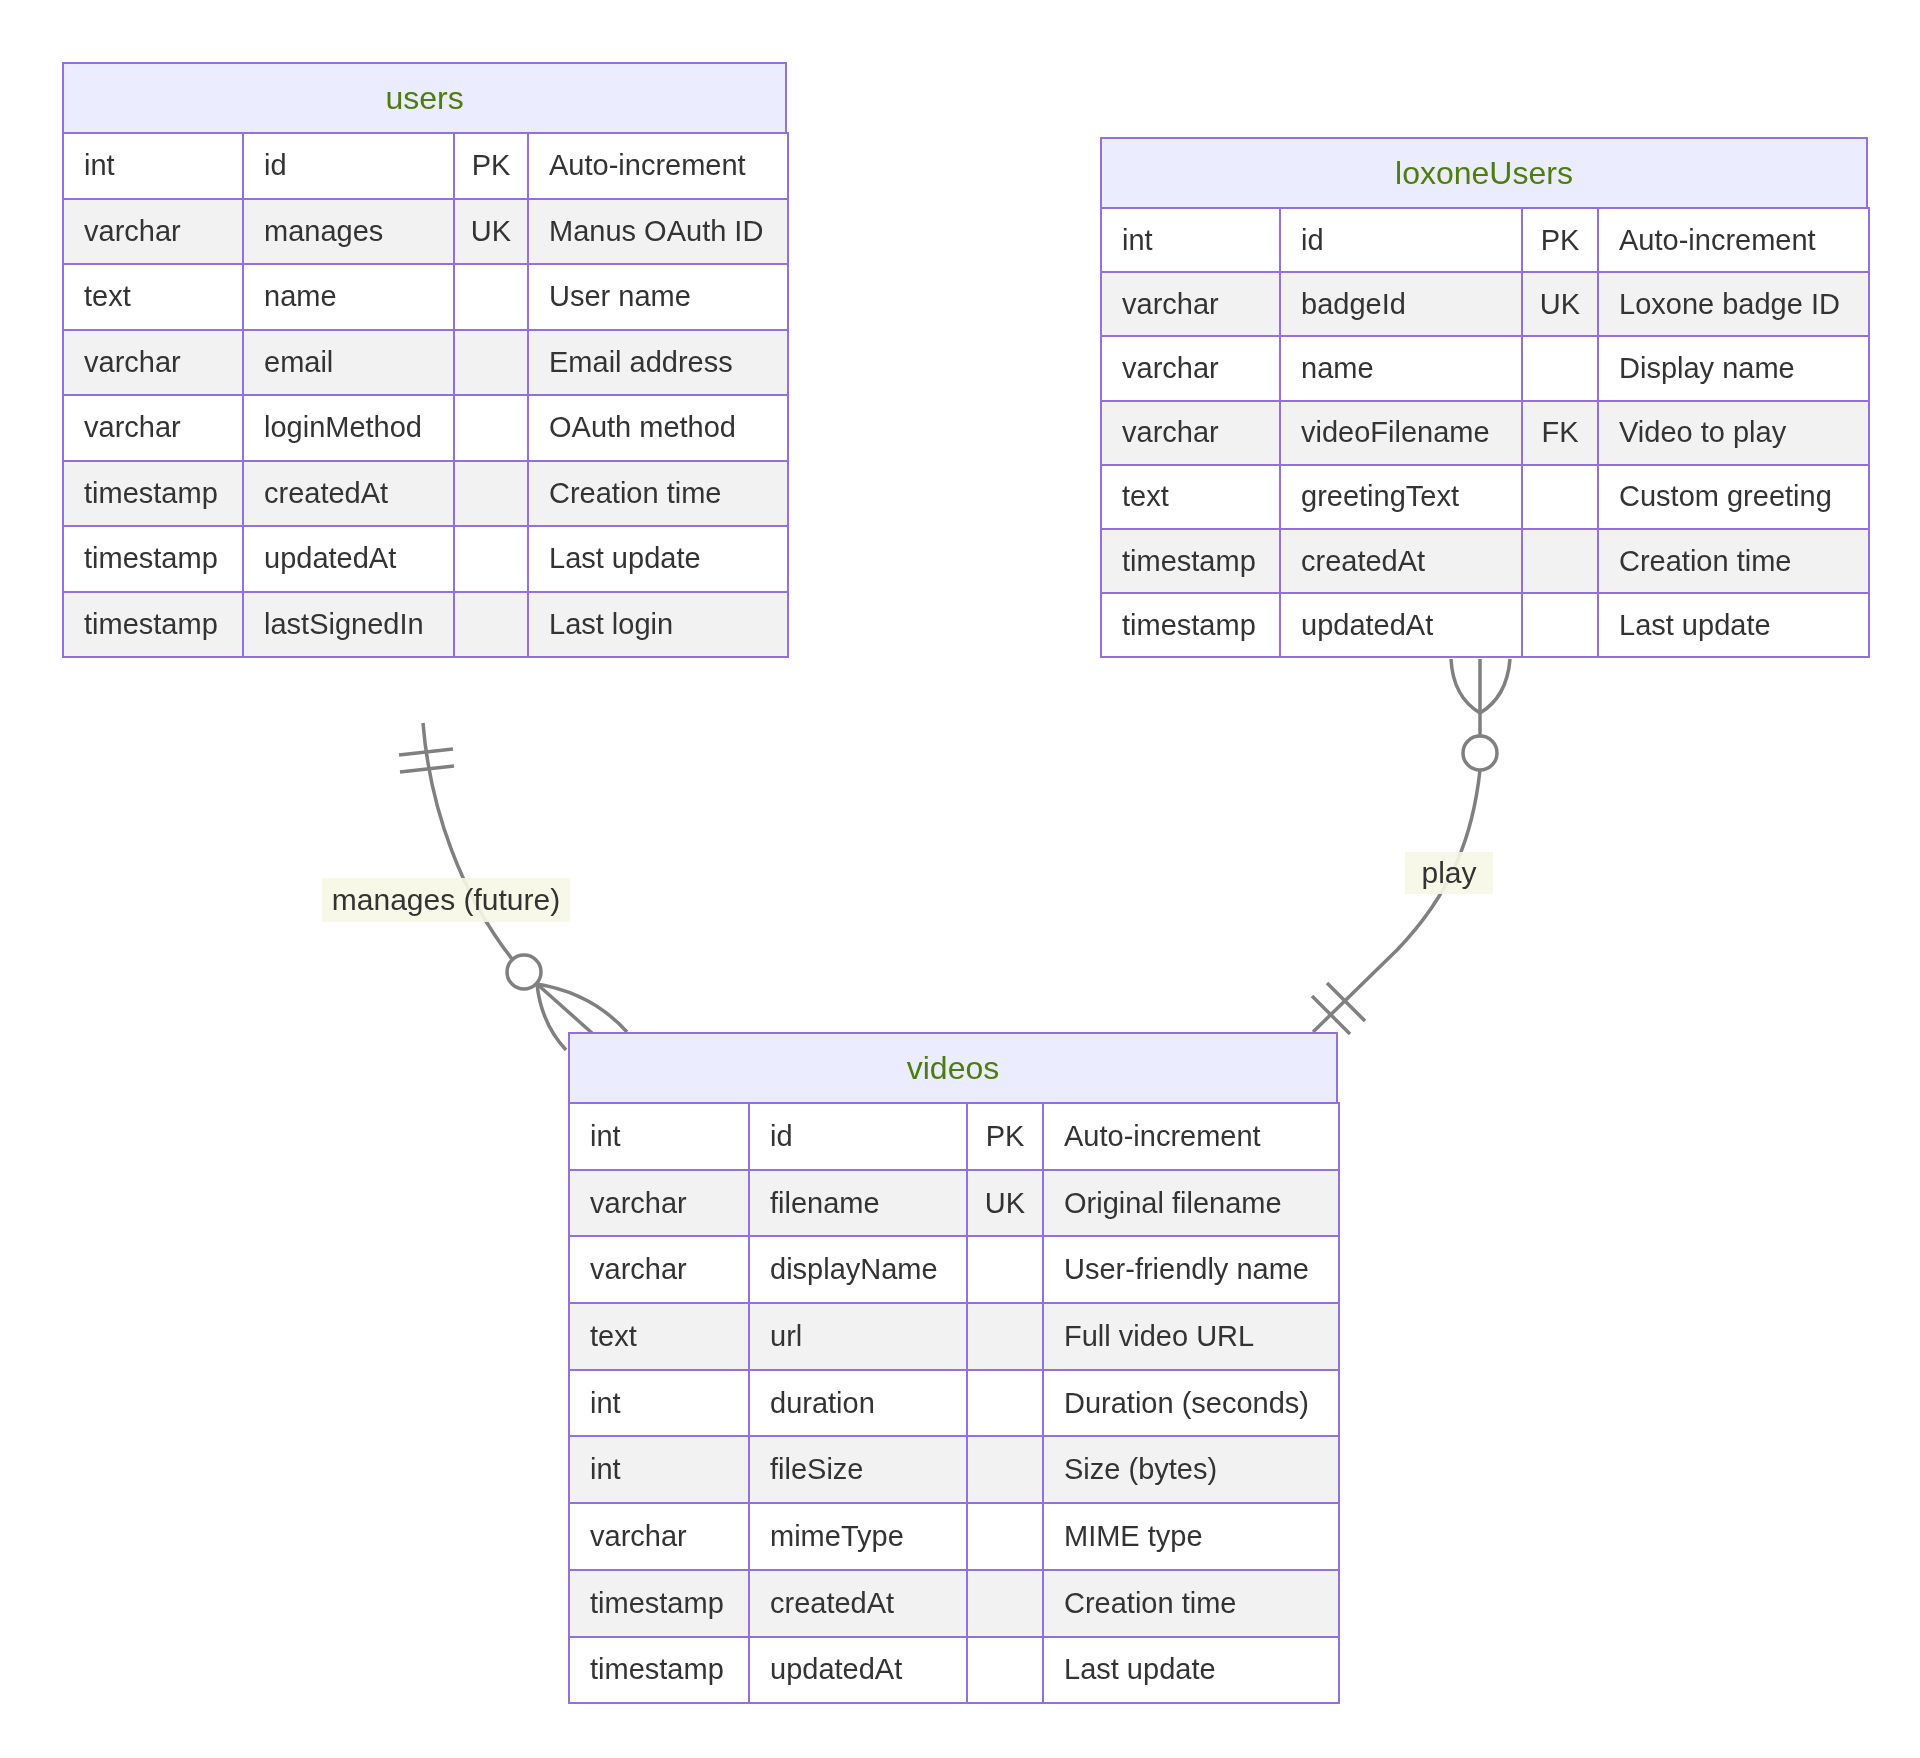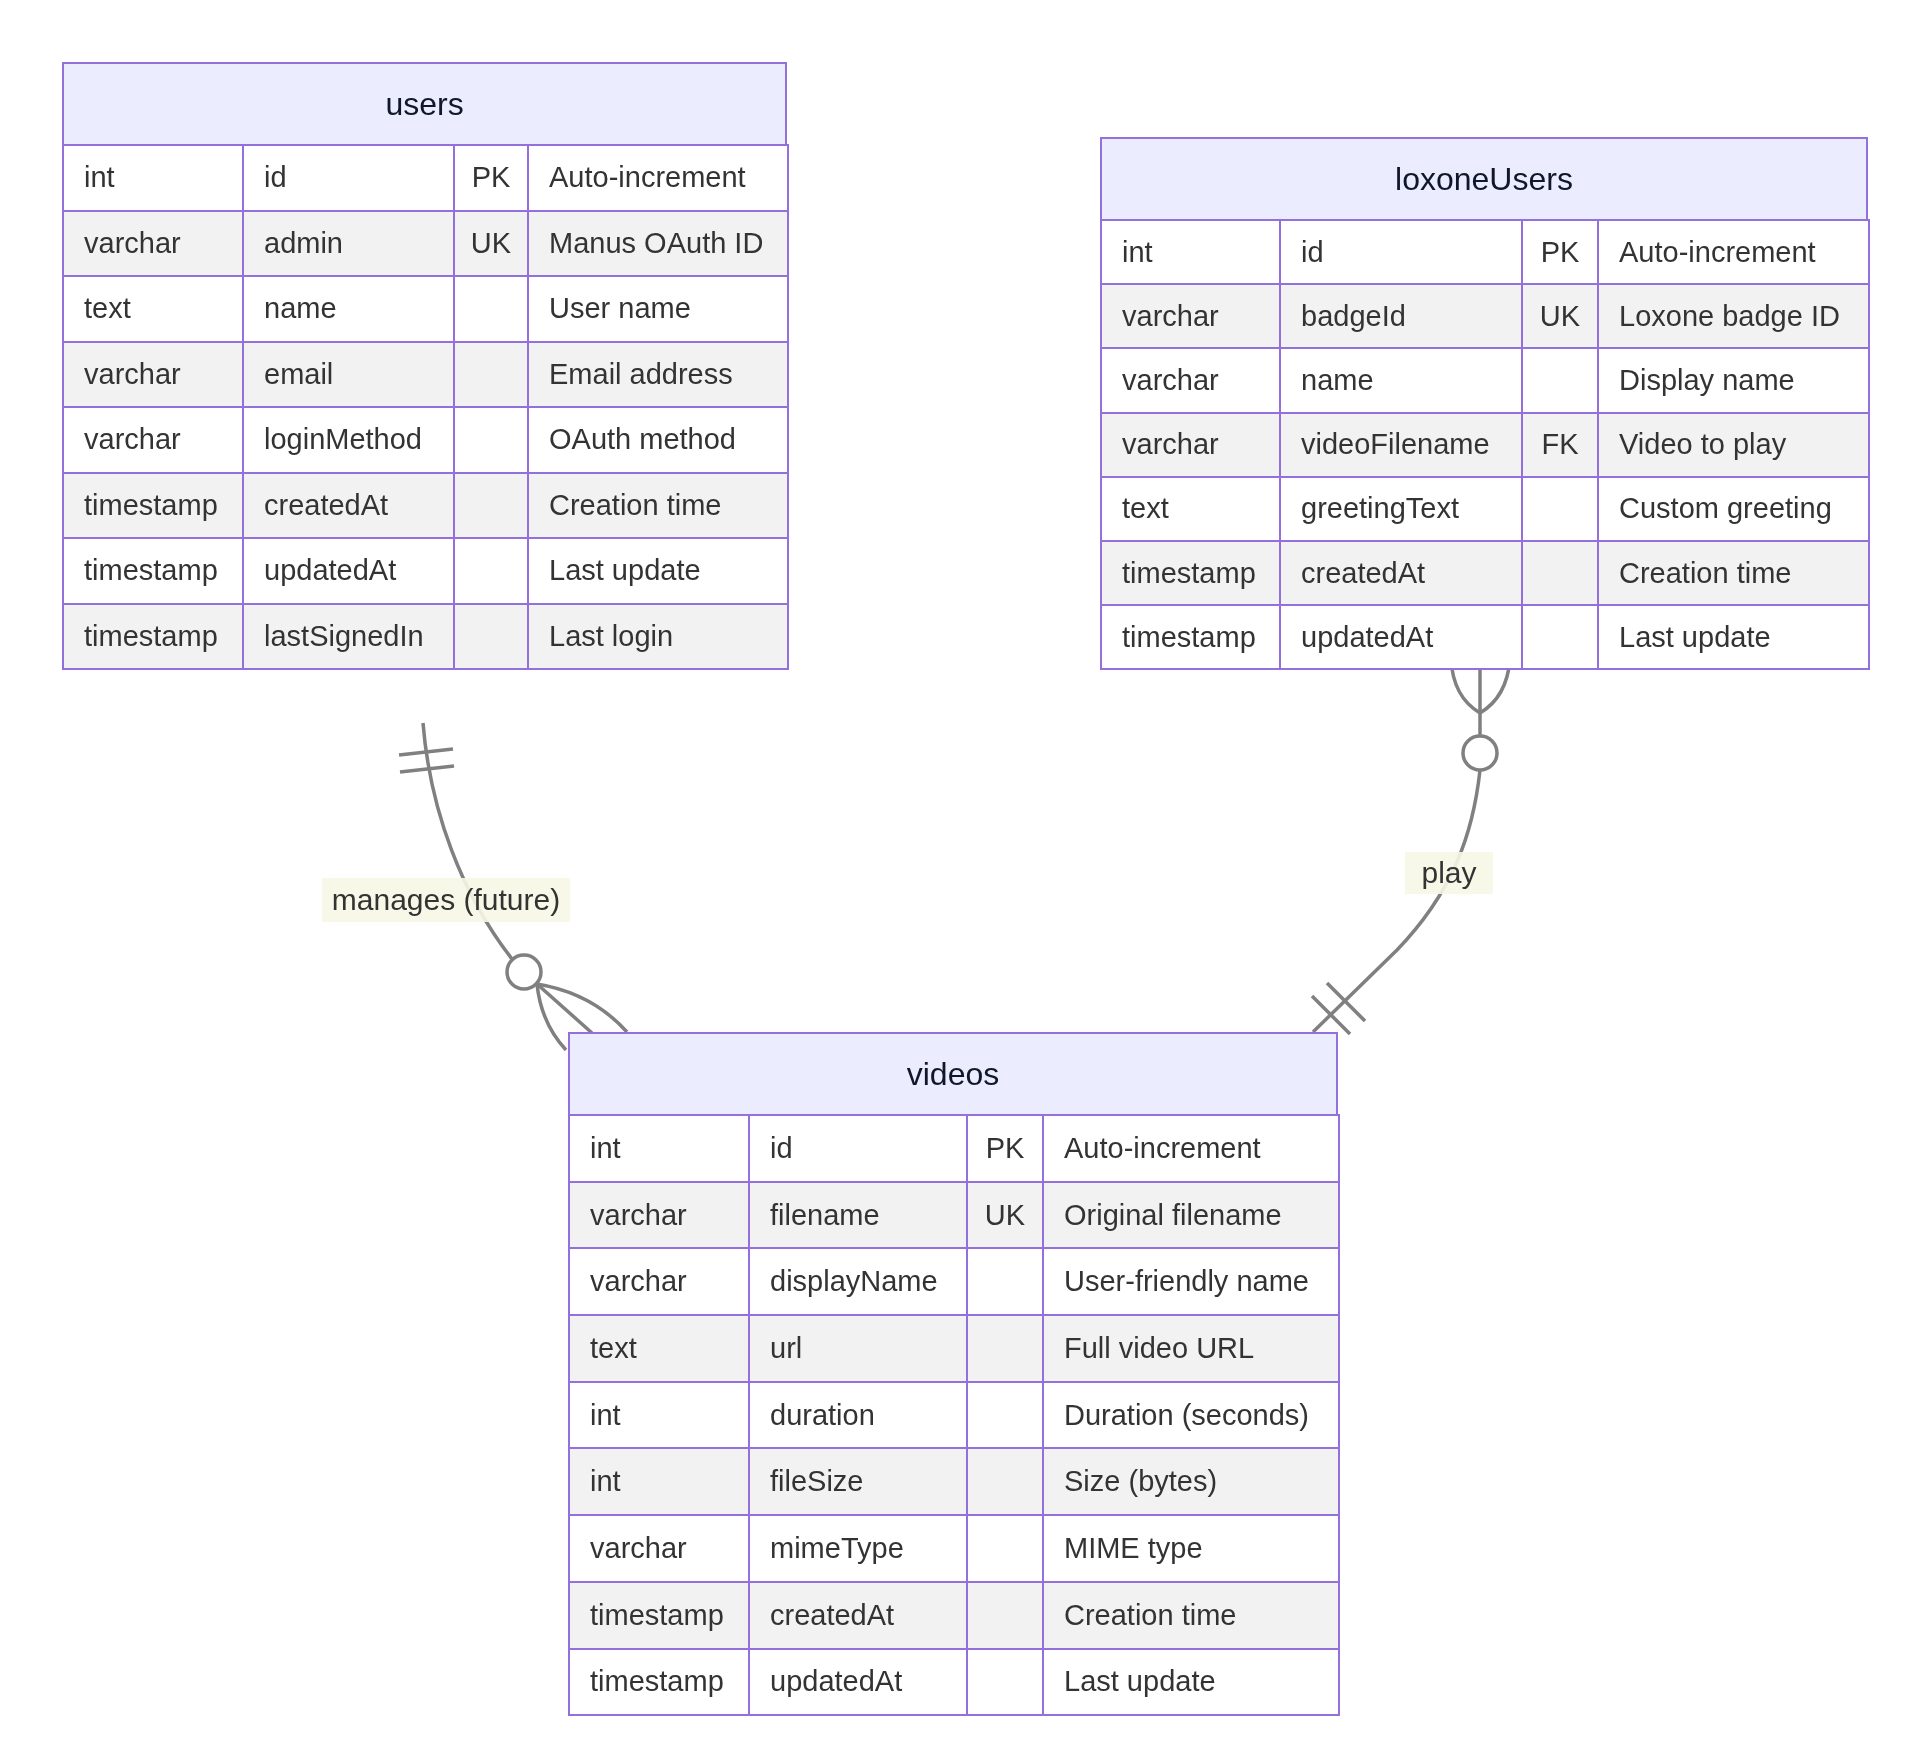--- a/index.html
+++ b/index.html
@@ -3,22 +3,22 @@
 <meta charset="utf-8">
 <style>
   html,body{margin:0;padding:0;}
   body{
     width:1920px;height:1758px;position:relative;background:#ffffff;
     font-family:"Liberation Sans", sans-serif;color:#333333;overflow:hidden;
   }
   .entity{position:absolute;box-sizing:border-box;}
   .entity-title{
     box-sizing:border-box;border:2px solid #9370DB;background:#ECECFF;
-    height:84px;display:flex;align-items:center;justify-content:center;
-    font-size:32px;color:#0f172a;
+    height:72px;display:flex;align-items:center;justify-content:center;
+    font-size:32px;color:#4d7c0f;
   }
   .entity table{
     border-collapse:collapse;table-layout:fixed;width:100%;margin-top:-2px;
   }
   .entity td{
     box-sizing:border-box;border:2px solid #9370DB;background:#ffffff;
     font-size:29px;padding:0 6px 0 20px;white-space:nowrap;overflow:hidden;
     vertical-align:middle;
   }
   .entity td.key{text-align:center;padding:0 4px;margin-top:42px;}
@@ -68,21 +68,21 @@
       </colgroup>
     <tbody>
       <tr>
         <td>int</td>
         <td>id</td>
         <td class="key">PK</td>
         <td>Auto-increment</td>
       </tr>
       <tr>
         <td>varchar</td>
-        <td>admin</td>
+        <td>manages</td>
         <td class="key">UK</td>
         <td>Manus OAuth ID</td>
       </tr>
       <tr>
         <td>text</td>
         <td>name</td>
         <td class="key"></td>
         <td>User name</td>
       </tr>
       <tr>

